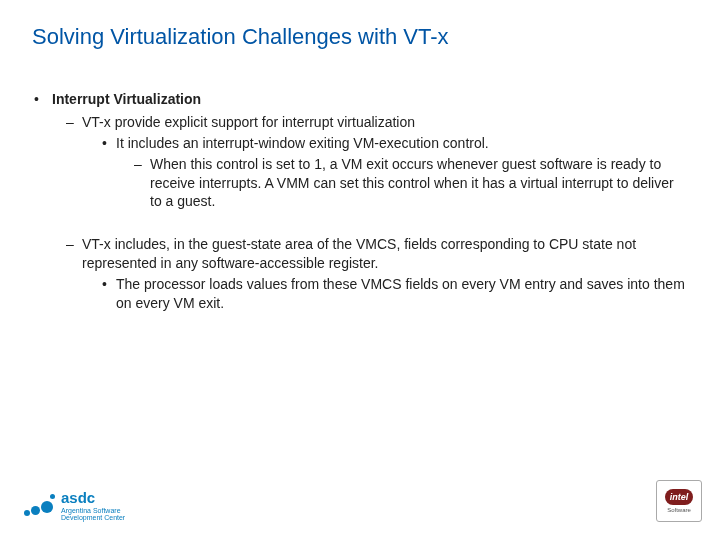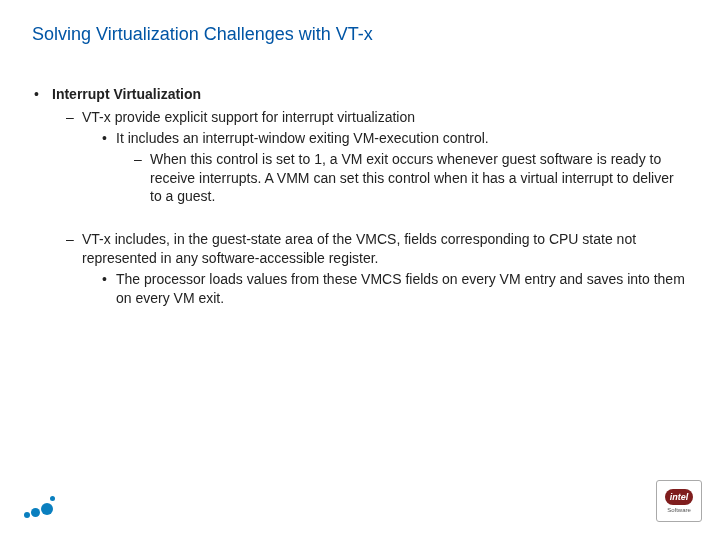--- a/index.html
+++ b/index.html
@@ -10,21 +10,21 @@
     font-family: Arial, Helvetica, sans-serif;
     background: #fff;
     position: relative;
     overflow: hidden;
   }
   .slide {
     padding: 24px 32px 0 32px;
   }
   .title {
     color: #0155a5;
-    font-size: 18px;
+    font-size: 22px;
     font-weight: 400;
     margin: 0 0 40px 0;
   }
   .content {
     color: #222;
     font-size: 14px;
     line-height: 1.35;
   }
   .l1 { margin: 0 0 4px 0; padding-left: 20px; position: relative; }
   .l1::before { content: "•"; position: absolute; left: 2px; }
@@ -87,18 +87,23 @@
 </div>
 
 <div class="footer">
   <div class="logo-asdc">
     <div class="asdc-mark">
       <div class="dot" style="width:6px;height:6px;left:0;top:18px;"></div>
       <div class="dot" style="width:9px;height:9px;left:7px;top:14px;"></div>
       <div class="dot" style="width:12px;height:12px;left:17px;top:9px;"></div>
       <div class="dot" style="width:5px;height:5px;left:26px;top:2px;"></div>
     </div>
+    <div class="asdc-text">
+      <div class="big">asdc</div>
+      <div>Argentina Software</div>
+      <div>Development Center</div>
+    </div>
   </div>
   <div class="logo-intel">
     <div class="intel-chip">intel</div>
     <div>Software</div>
   </div>
 </div>
 
 </body></html>

